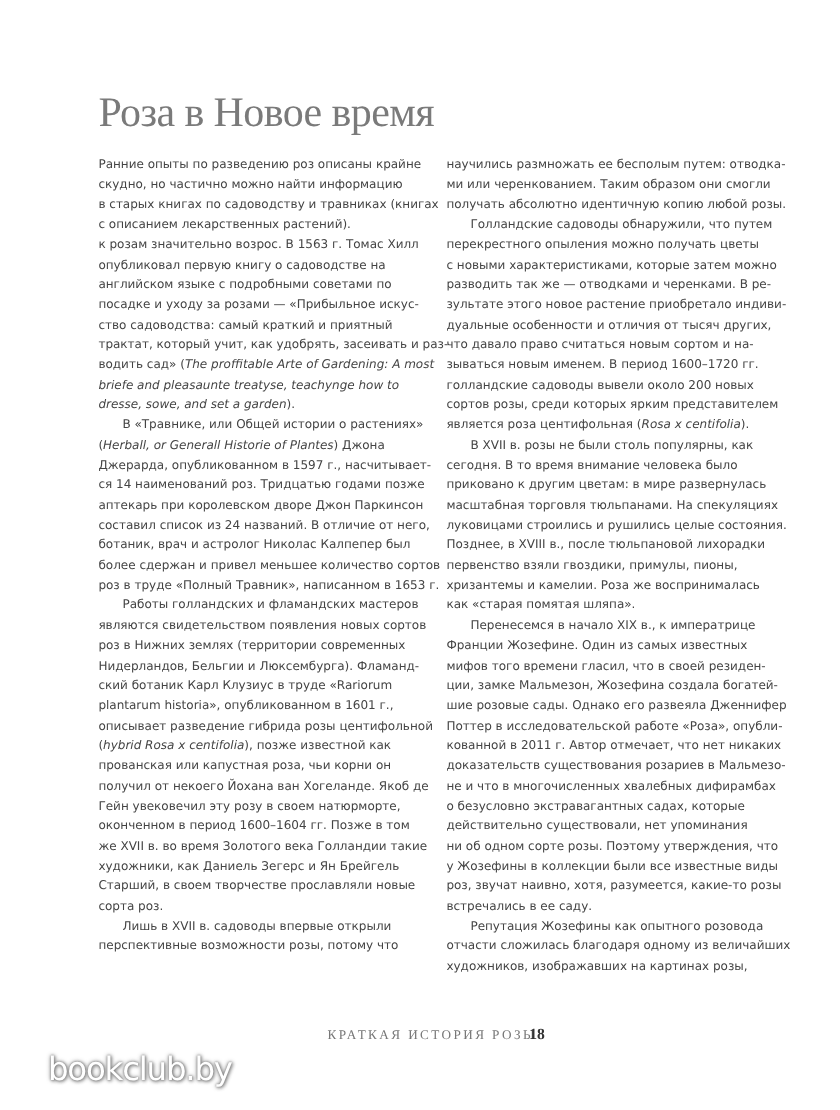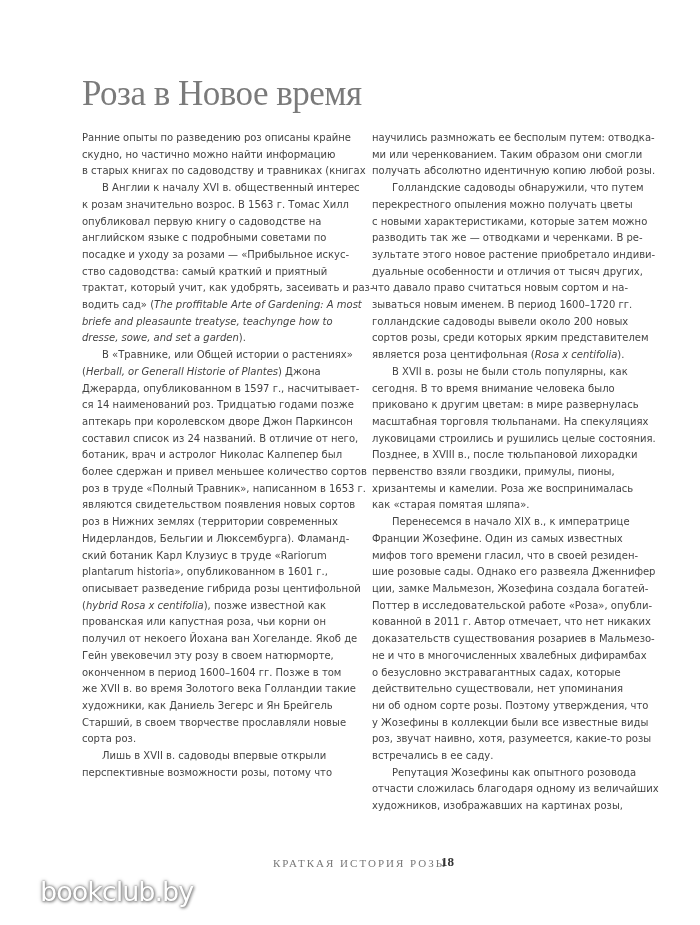--- a/index.html
+++ b/index.html
@@ -43,39 +43,40 @@
 </style>
 </head>
 <body>
 
 <h1 class="title">Роза в Новое время</h1>
 
 <div class="col col-left">
     <span class="line"><span>Ранние опыты по разведению роз описаны крайне</span></span>
     <span class="line"><span>скудно, но частично можно найти информацию</span></span>
     <span class="line"><span>в старых книгах по садоводству и травниках (книгах</span></span>
-    <span class="line indent"><span>В Англии к началу XVI в. общественный интерес</span></span>
+    <span class="line"><span>с описанием лекарственных растений).</span></span>
     <span class="line"><span>к розам значительно возрос. В 1563 г. Томас Хилл</span></span>
     <span class="line"><span>опубликовал первую книгу о садоводстве на</span></span>
     <span class="line"><span>английском языке с подробными советами по</span></span>
     <span class="line"><span>посадке и уходу за розами — «Прибыльное искус-</span></span>
     <span class="line"><span>ство садоводства: самый краткий и приятный</span></span>
     <span class="line"><span>трактат, который учит, как удобрять, засеивать и раз-</span></span>
     <span class="line"><span>водить сад» (</span><span class="it">The proffitable Arte of Gardening: A most</span></span>
     <span class="line"><span class="it">briefe and pleasaunte treatyse, teachynge how to</span></span>
     <span class="line"><span class="it">dresse, sowe, and set a garden</span><span>).</span></span>
     <span class="line indent"><span>В «Травнике, или Общей истории о растениях»</span></span>
     <span class="line"><span>(</span><span class="it">Herball, or Generall Historie of Plantes</span><span>) Джона</span></span>
     <span class="line"><span>Джерарда, опубликованном в 1597 г., насчитывает-</span></span>
     <span class="line"><span>ся 14 наименований роз. Тридцатью годами позже</span></span>
     <span class="line"><span>аптекарь при королевском дворе Джон Паркинсон</span></span>
     <span class="line"><span>составил список из 24 названий. В отличие от него,</span></span>
     <span class="line"><span>ботаник, врач и астролог Николас Калпепер был</span></span>
     <span class="line"><span>более сдержан и привел меньшее количество сортов</span></span>
     <span class="line"><span>роз в труде «Полный Травник», написанном в 1653 г.</span></span>
+    <span class="line indent"><span>Работы голландских и фламандских мастеров</span></span>
     <span class="line"><span>являются свидетельством появления новых сортов</span></span>
     <span class="line"><span>роз в Нижних землях (территории современных</span></span>
     <span class="line"><span>Нидерландов, Бельгии и Люксембурга). Фламанд-</span></span>
     <span class="line"><span>ский ботаник Карл Клузиус в труде «Rariorum</span></span>
     <span class="line"><span>plantarum historia», опубликованном в 1601 г.,</span></span>
     <span class="line"><span>описывает разведение гибрида розы центифольной</span></span>
     <span class="line"><span>(</span><span class="it">hybrid Rosa x centifolia</span><span>), позже известной как</span></span>
     <span class="line"><span>прованская или капустная роза, чьи корни он</span></span>
     <span class="line"><span>получил от некоего Йохана ван Хогеланде. Якоб де</span></span>
     <span class="line"><span>Гейн увековечил эту розу в своем натюрморте,</span></span>
@@ -107,22 +108,22 @@
     <span class="line"><span>приковано к другим цветам: в мире развернулась</span></span>
     <span class="line"><span>масштабная торговля тюльпанами. На спекуляциях</span></span>
     <span class="line"><span>луковицами строились и рушились целые состояния.</span></span>
     <span class="line"><span>Позднее, в XVIII в., после тюльпановой лихорадки</span></span>
     <span class="line"><span>первенство взяли гвоздики, примулы, пионы,</span></span>
     <span class="line"><span>хризантемы и камелии. Роза же воспринималась</span></span>
     <span class="line"><span>как «старая помятая шляпа».</span></span>
     <span class="line indent"><span>Перенесемся в начало XIX в., к императрице</span></span>
     <span class="line"><span>Франции Жозефине. Один из самых известных</span></span>
     <span class="line"><span>мифов того времени гласил, что в своей резиден-</span></span>
+    <span class="line"><span>ции, замке Мальмезон, Жозефина создала богатей-</span></span>
     <span class="line"><span>шие розовые сады. Однако его развеяла Дженнифер</span></span>
-    <span class="line"><span>ции, замке Мальмезон, Жозефина создала богатей-</span></span>
     <span class="line"><span>Поттер в исследовательской работе «Роза», опубли-</span></span>
     <span class="line"><span>кованной в 2011 г. Автор отмечает, что нет никаких</span></span>
     <span class="line"><span>доказательств существования розариев в Мальмезо-</span></span>
     <span class="line"><span>не и что в многочисленных хвалебных дифирамбах</span></span>
     <span class="line"><span>о безусловно экстравагантных садах, которые</span></span>
     <span class="line"><span>действительно существовали, нет упоминания</span></span>
     <span class="line"><span>ни об одном сорте розы. Поэтому утверждения, что</span></span>
     <span class="line"><span>у Жозефины в коллекции были все известные виды</span></span>
     <span class="line"><span>роз, звучат наивно, хотя, разумеется, какие-то розы</span></span>
     <span class="line"><span>встречались в ее саду.</span></span>

